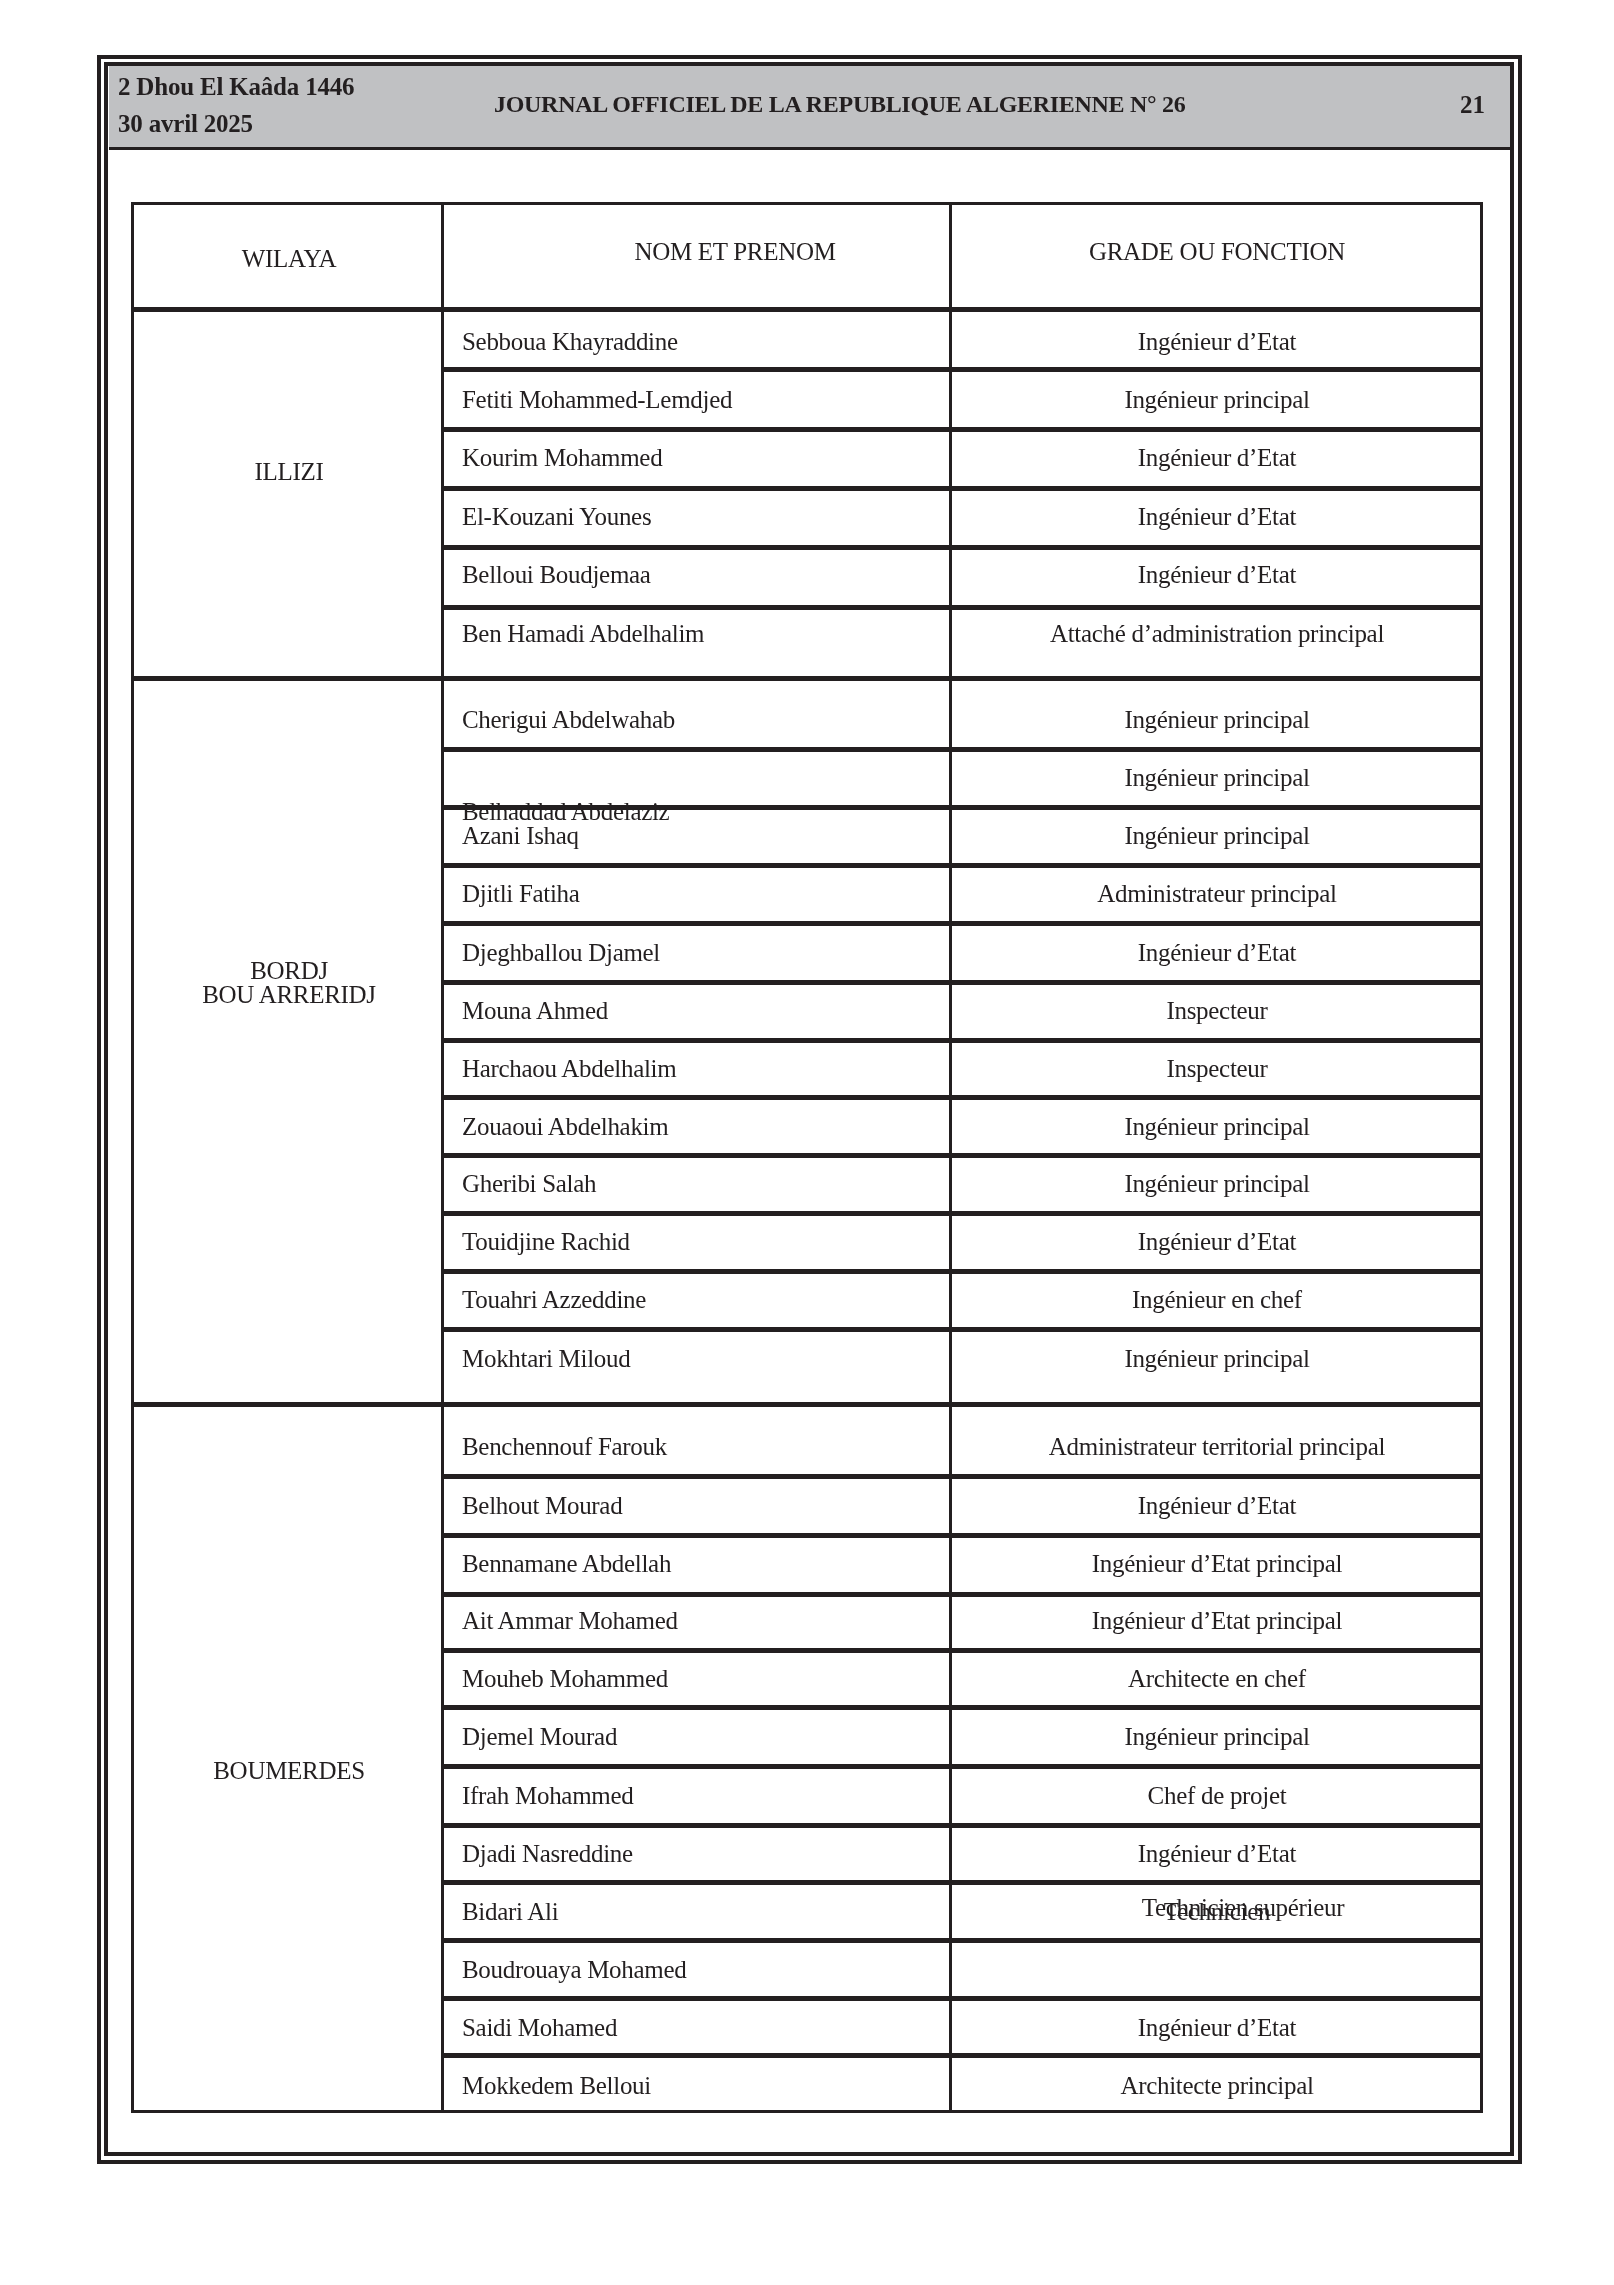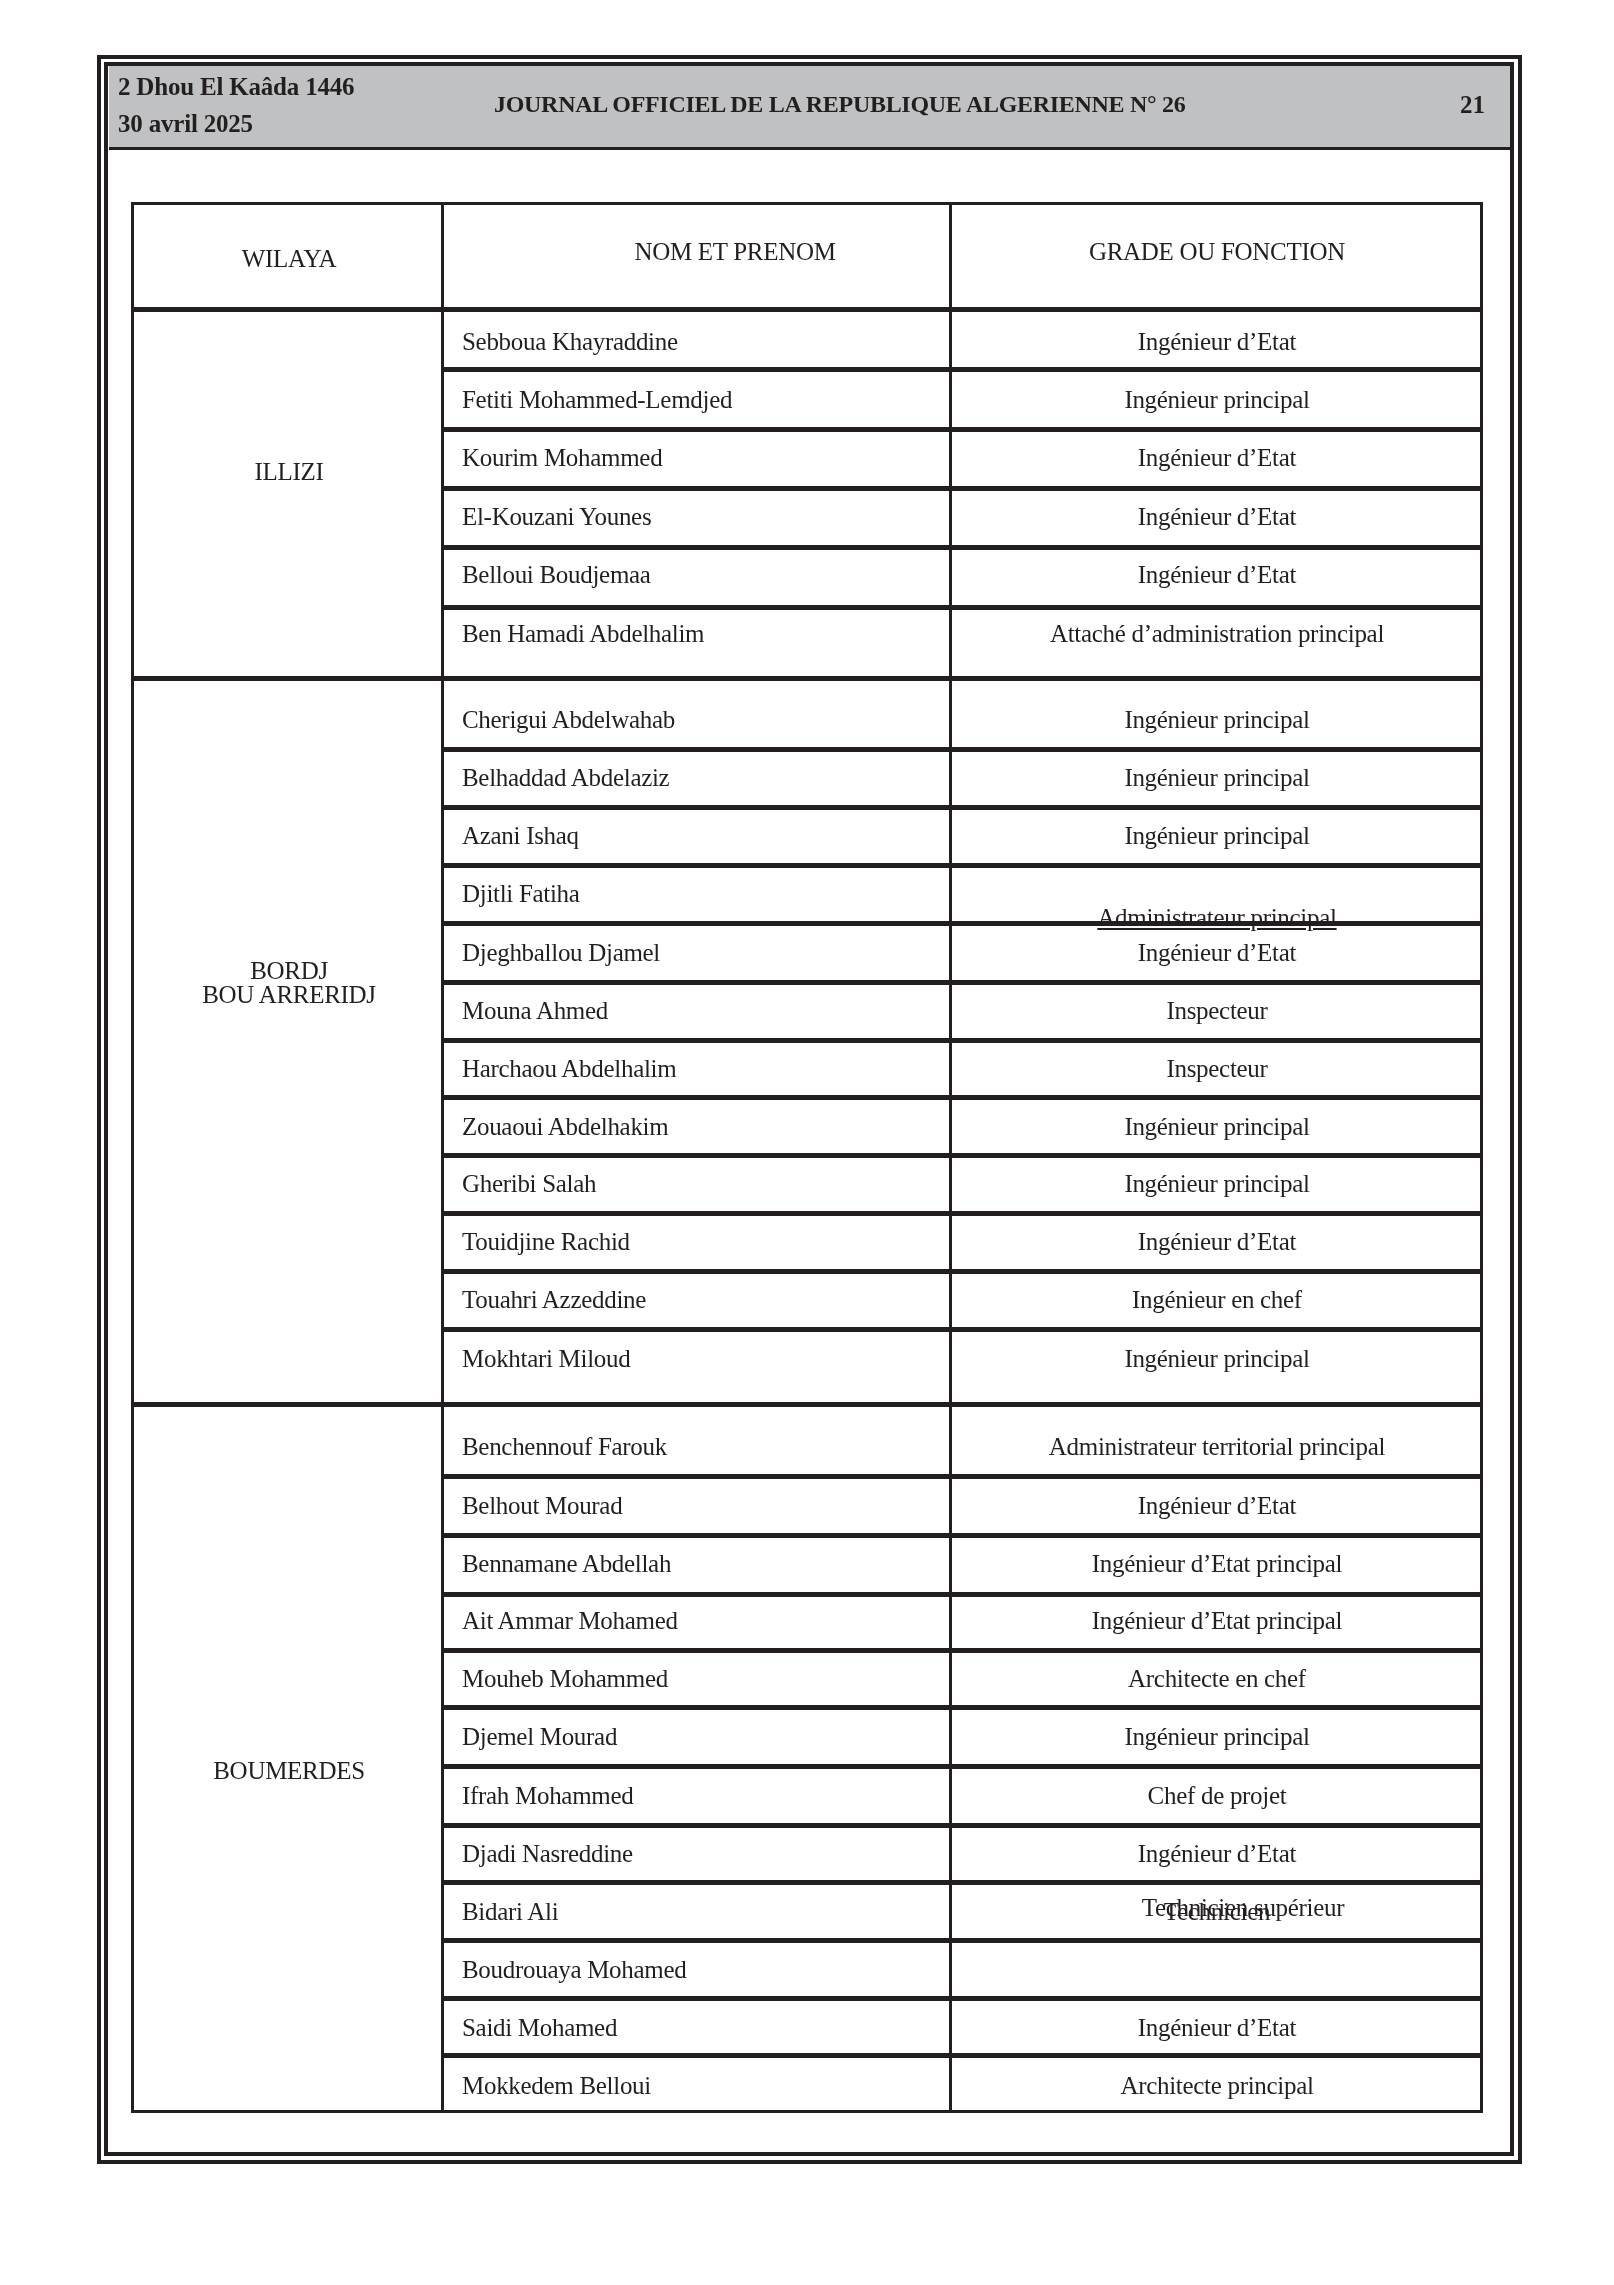--- a/index.html
+++ b/index.html
@@ -127,26 +127,26 @@
 <div class="cell-grade" style="top:445px;">Ingénieur d’Etat</div>
 <div class="cell-name" style="top:504px;">El-Kouzani Younes</div>
 <div class="cell-grade" style="top:504px;">Ingénieur d’Etat</div>
 <div class="cell-name" style="top:562px;">Belloui Boudjemaa</div>
 <div class="cell-grade" style="top:562px;">Ingénieur d’Etat</div>
 <div class="cell-name" style="top:621px;">Ben Hamadi Abdelhalim</div>
 <div class="cell-grade" style="top:621px;">Attaché d’administration principal</div>
 
 <div class="cell-name" style="top:707px;">Cherigui Abdelwahab</div>
 <div class="cell-grade" style="top:707px;">Ingénieur principal</div>
-<div class="cell-name" style="top:765px;text-align:right;">Belhaddad Abdelaziz</div>
+<div class="cell-name" style="top:799px;text-align:right;">Belhaddad Abdelaziz</div>
 <div class="cell-grade" style="top:765px;">Ingénieur principal</div>
 <div class="cell-name" style="top:823px;">Azani Ishaq</div>
 <div class="cell-grade" style="top:823px;">Ingénieur principal</div>
 <div class="cell-name" style="top:881px;">Djitli Fatiha</div>
-<div class="cell-grade" style="top:905px;text-decoration:underline;">Administrateur principal</div>
+<div class="cell-grade" style="top:881px;">Administrateur principal</div>
 <div class="cell-name" style="top:940px;">Djeghballou Djamel</div>
 <div class="cell-grade" style="top:940px;">Ingénieur d’Etat</div>
 <div class="cell-name" style="top:998px;">Mouna Ahmed</div>
 <div class="cell-grade" style="top:998px;">Inspecteur</div>
 <div class="cell-name" style="top:1056px;">Harchaou Abdelhalim</div>
 <div class="cell-grade" style="top:1056px;">Inspecteur</div>
 <div class="cell-name" style="top:1114px;">Zouaoui Abdelhakim</div>
 <div class="cell-grade" style="top:1114px;">Ingénieur principal</div>
 <div class="cell-name" style="top:1171px;">Gheribi Salah</div>
 <div class="cell-grade" style="top:1171px;">Ingénieur principal</div>

